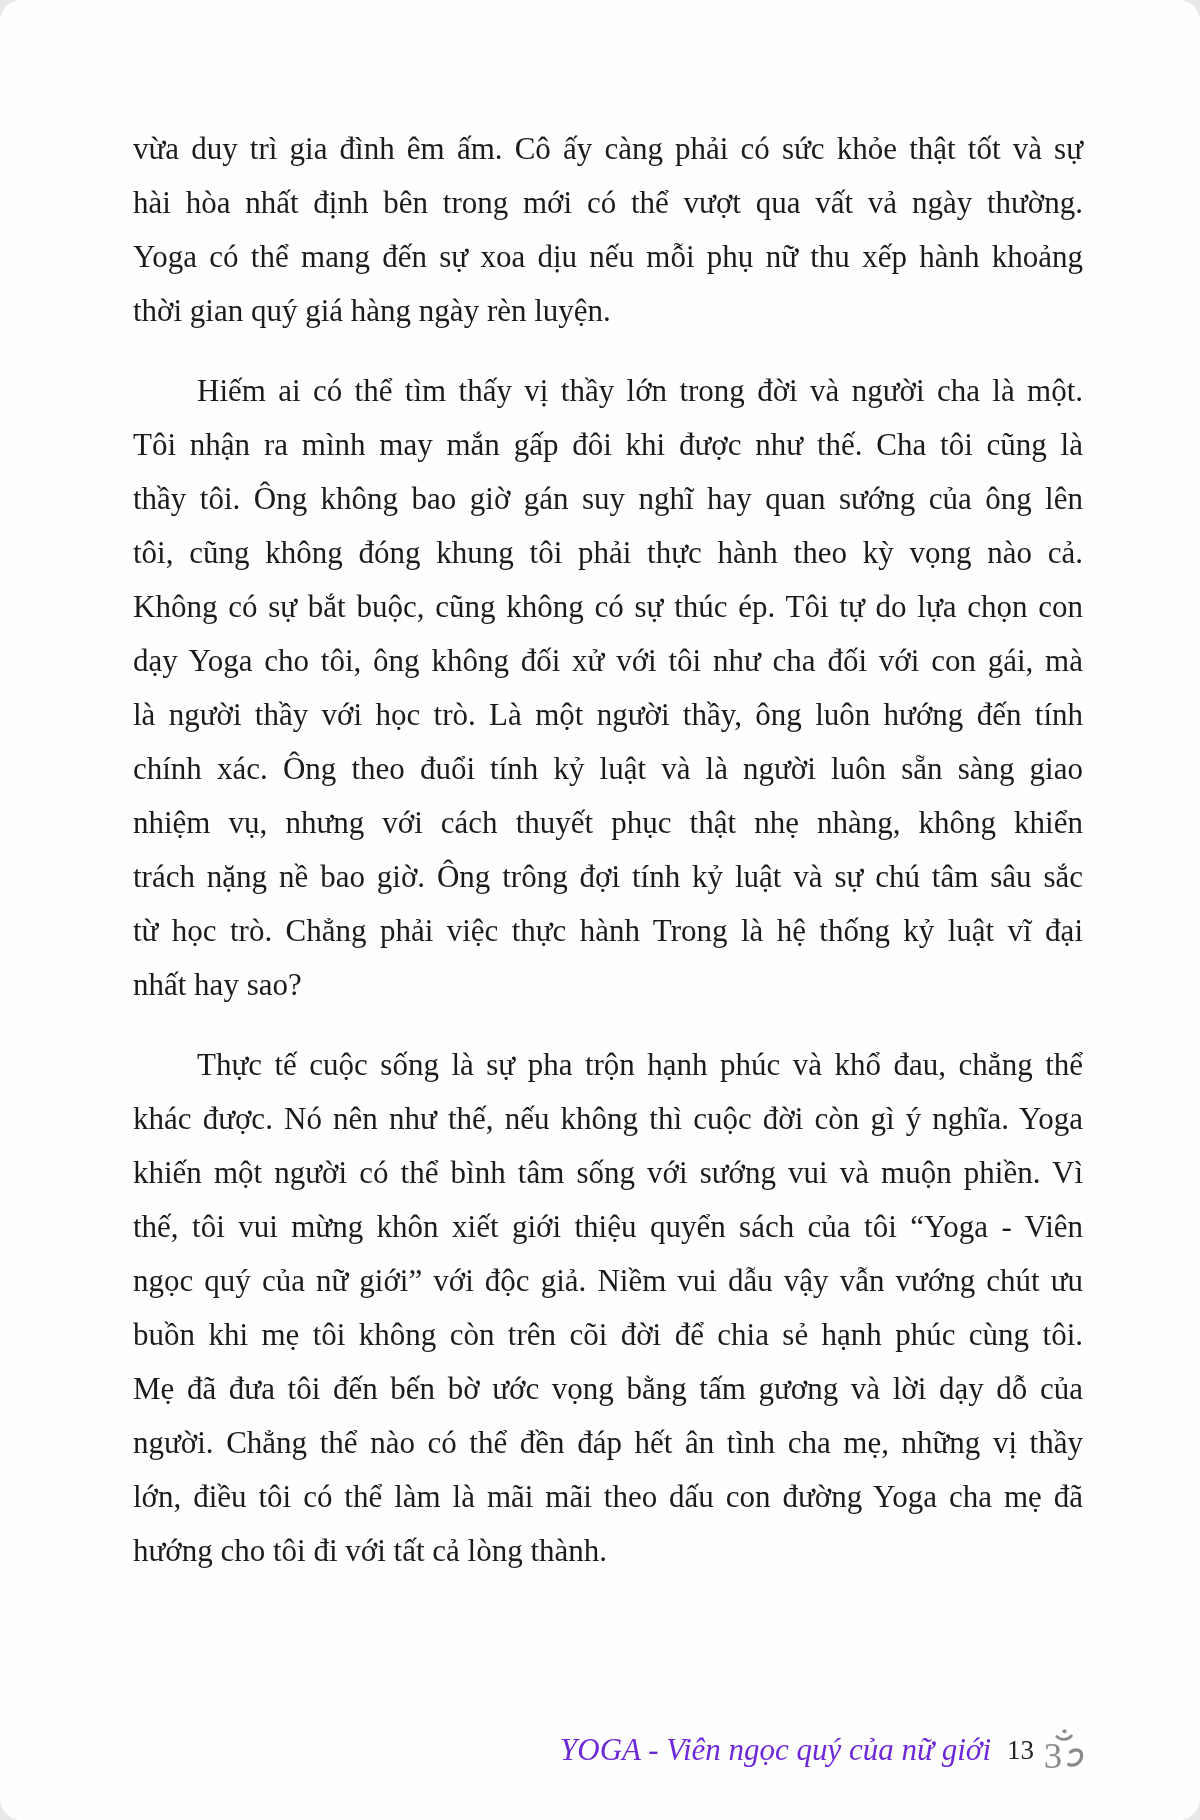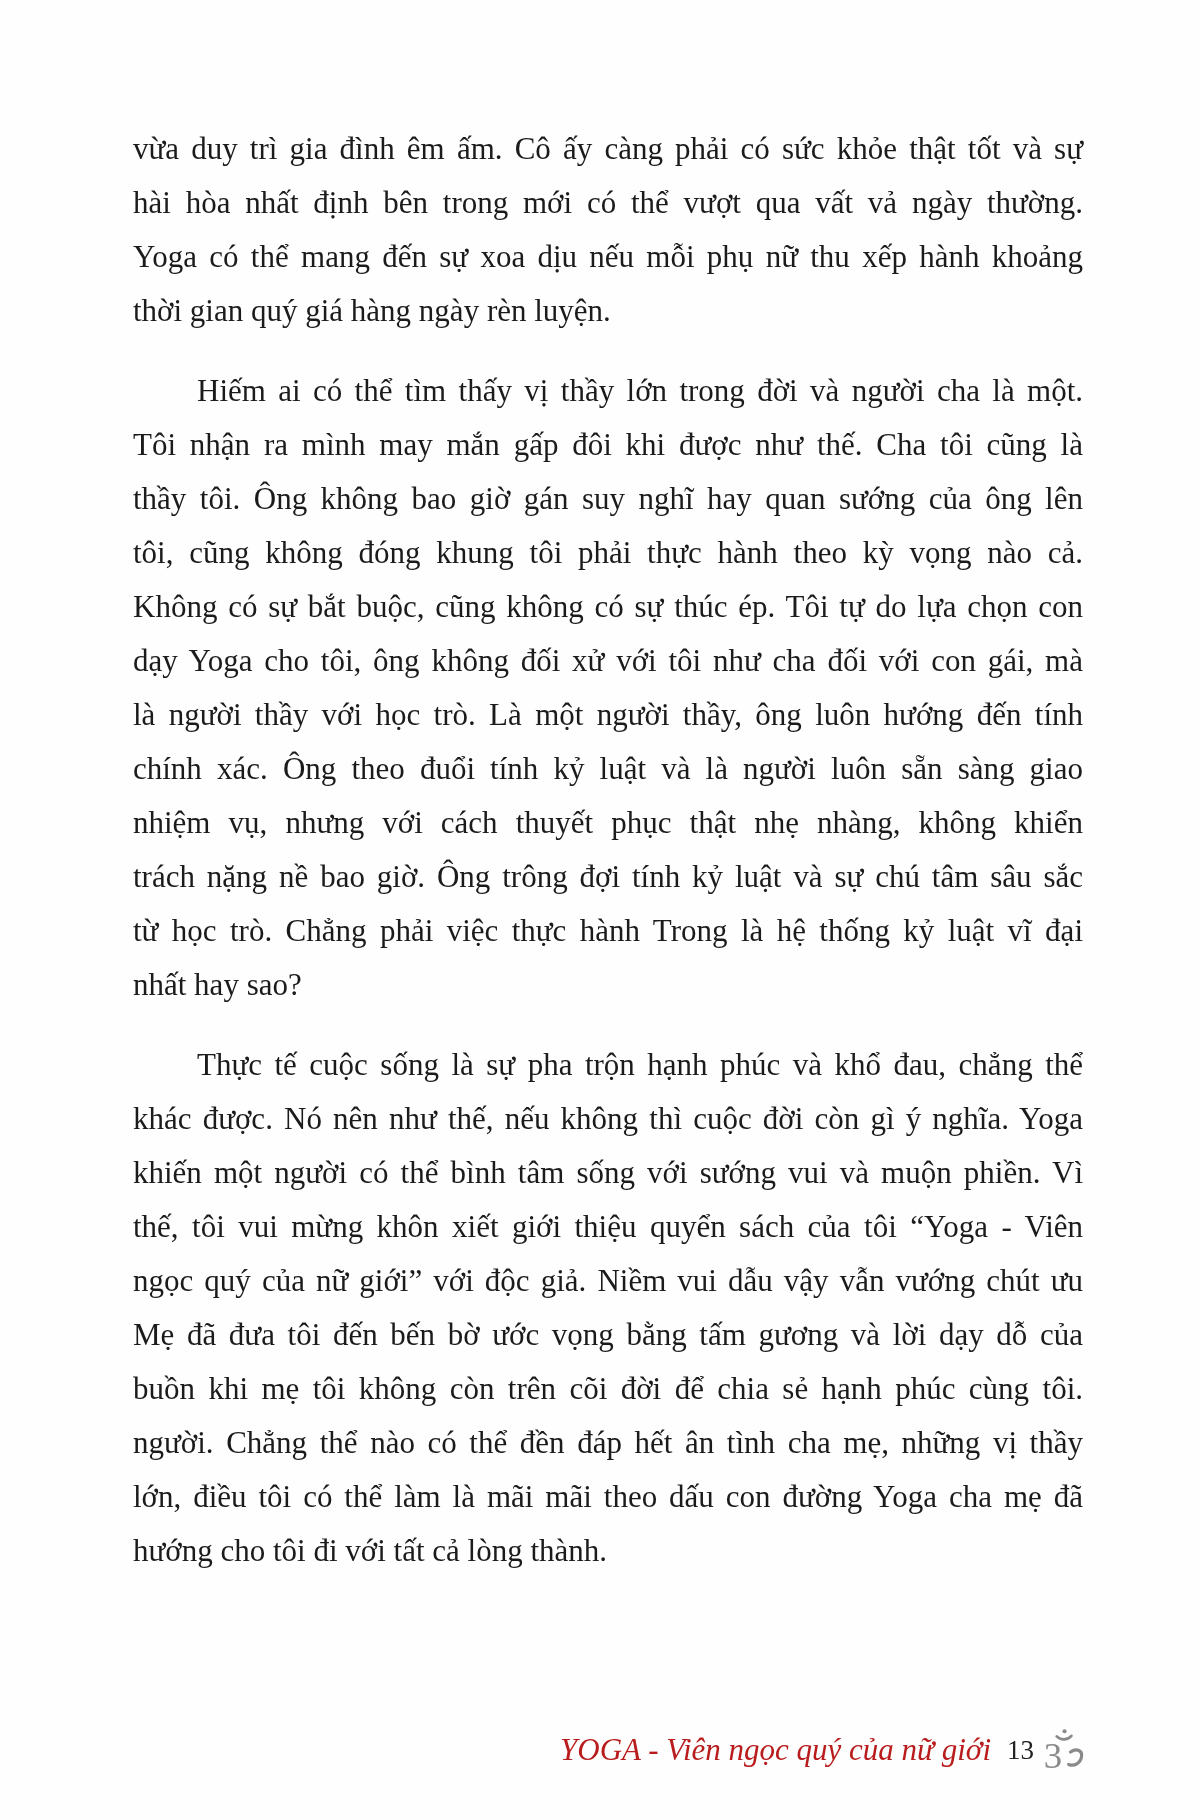--- a/index.html
+++ b/index.html
@@ -6,20 +6,21 @@
   body { background: #e8e8e8; }
   .page {
     position: relative;
     width: 1200px;
     height: 1820px;
     margin: 0 auto;
     background: #fefefe;
     color: #1b1b1b;
     font-family: "Liberation Serif", "DejaVu Serif", serif;
     overflow: hidden;
+    border-radius: 21px;
   }
   .body-text {
     position: absolute;
     left: 133px;
     top: 122px;
     width: 950px;
     font-size: 31px;
     line-height: 54px;
   }
   .paragraph + .paragraph { margin-top: 26px; }
@@ -35,21 +36,21 @@
     position: absolute;
     top: 1722px;
     right: 112px;
     display: flex;
     align-items: center;
     height: 56px;
   }
   .footer-title {
     font-style: italic;
     font-size: 31px;
-    color: #b91c1c;
+    color: #6d28d9;
     white-space: nowrap;
   }
   .footer-page-num {
     font-style: normal;
     font-size: 27px;
     color: #222222;
     margin-left: 16px;
     text-align: center;
   }
   .om-wrap {
@@ -86,22 +87,22 @@
         <div class="line">trách nặng nề bao giờ. Ông trông đợi tính kỷ luật và sự chú tâm sâu sắc</div>
         <div class="line">từ học trò. Chẳng phải việc thực hành Trong là hệ thống kỷ luật vĩ đại</div>
         <div class="line last">nhất hay sao?</div>
       </div>
       <div class="paragraph">
         <div class="line first-indent">Thực tế cuộc sống là sự pha trộn hạnh phúc và khổ đau, chẳng thể</div>
         <div class="line">khác được. Nó nên như thế, nếu không thì cuộc đời còn gì ý nghĩa. Yoga</div>
         <div class="line">khiến một người có thể bình tâm sống với sướng vui và muộn phiền. Vì</div>
         <div class="line">thế, tôi vui mừng khôn xiết giới thiệu quyển sách của tôi “Yoga - Viên</div>
         <div class="line">ngọc quý của nữ giới” với độc giả. Niềm vui dẫu vậy vẫn vướng chút ưu</div>
+        <div class="line">buồn khi mẹ tôi không còn trên cõi đời để chia sẻ hạnh phúc cùng tôi.</div>
         <div class="line">Mẹ đã đưa tôi đến bến bờ ước vọng bằng tấm gương và lời dạy dỗ của</div>
-        <div class="line">buồn khi mẹ tôi không còn trên cõi đời để chia sẻ hạnh phúc cùng tôi.</div>
         <div class="line">người. Chẳng thể nào có thể đền đáp hết ân tình cha mẹ, những vị thầy</div>
         <div class="line">lớn, điều tôi có thể làm là mãi mãi theo dấu con đường Yoga cha mẹ đã</div>
         <div class="line last">hướng cho tôi đi với tất cả lòng thành.</div>
       </div>
     </div>
 
   <div class="footer">
     <span class="footer-title">YOGA - Viên ngọc quý của nữ giới</span>
     <span class="footer-page-num">13</span>
     <span class="om-wrap">

